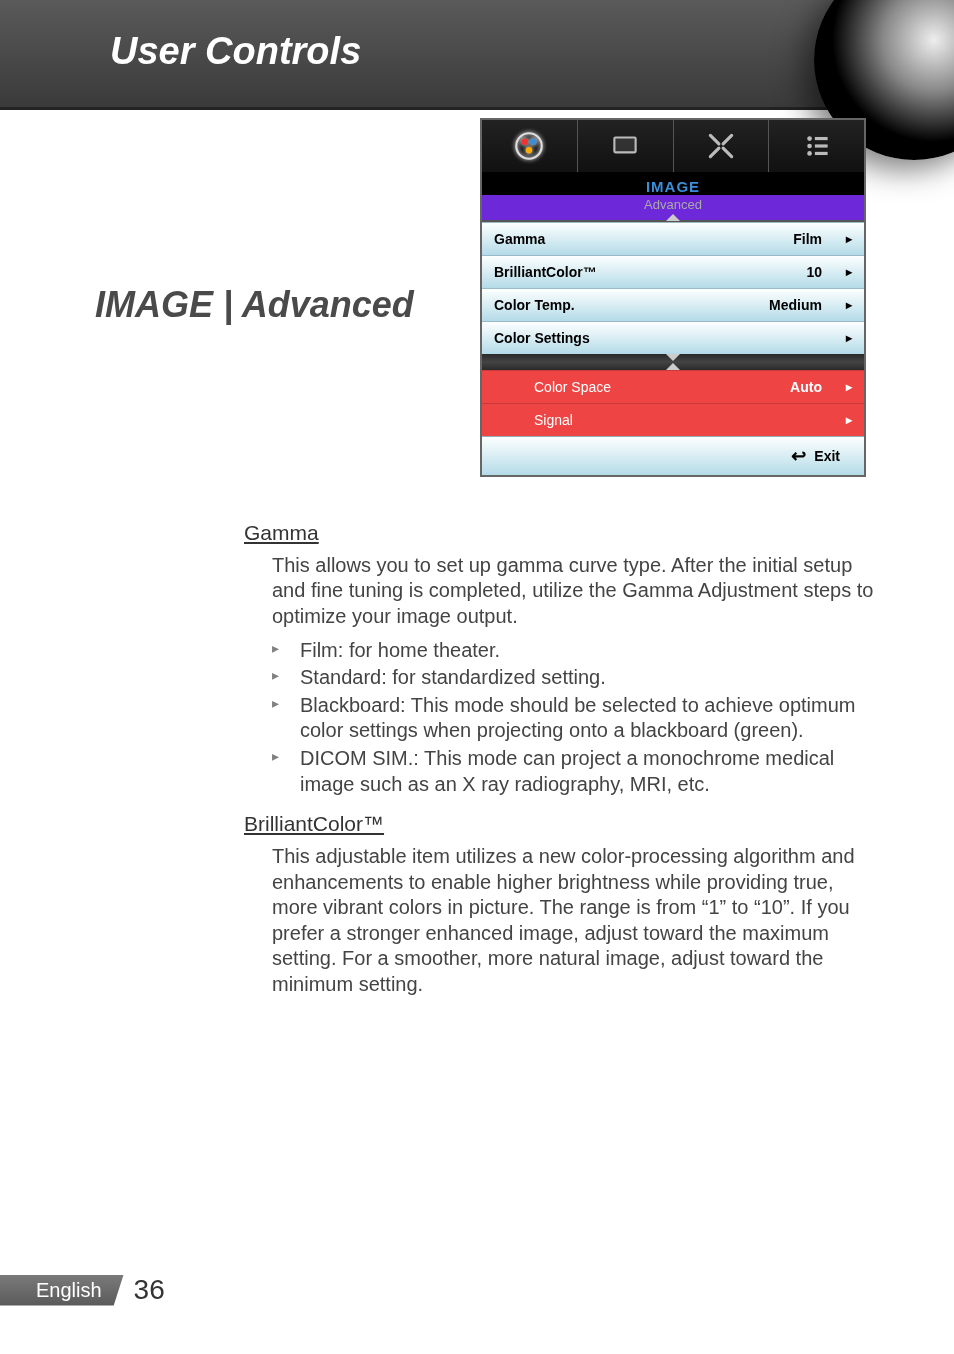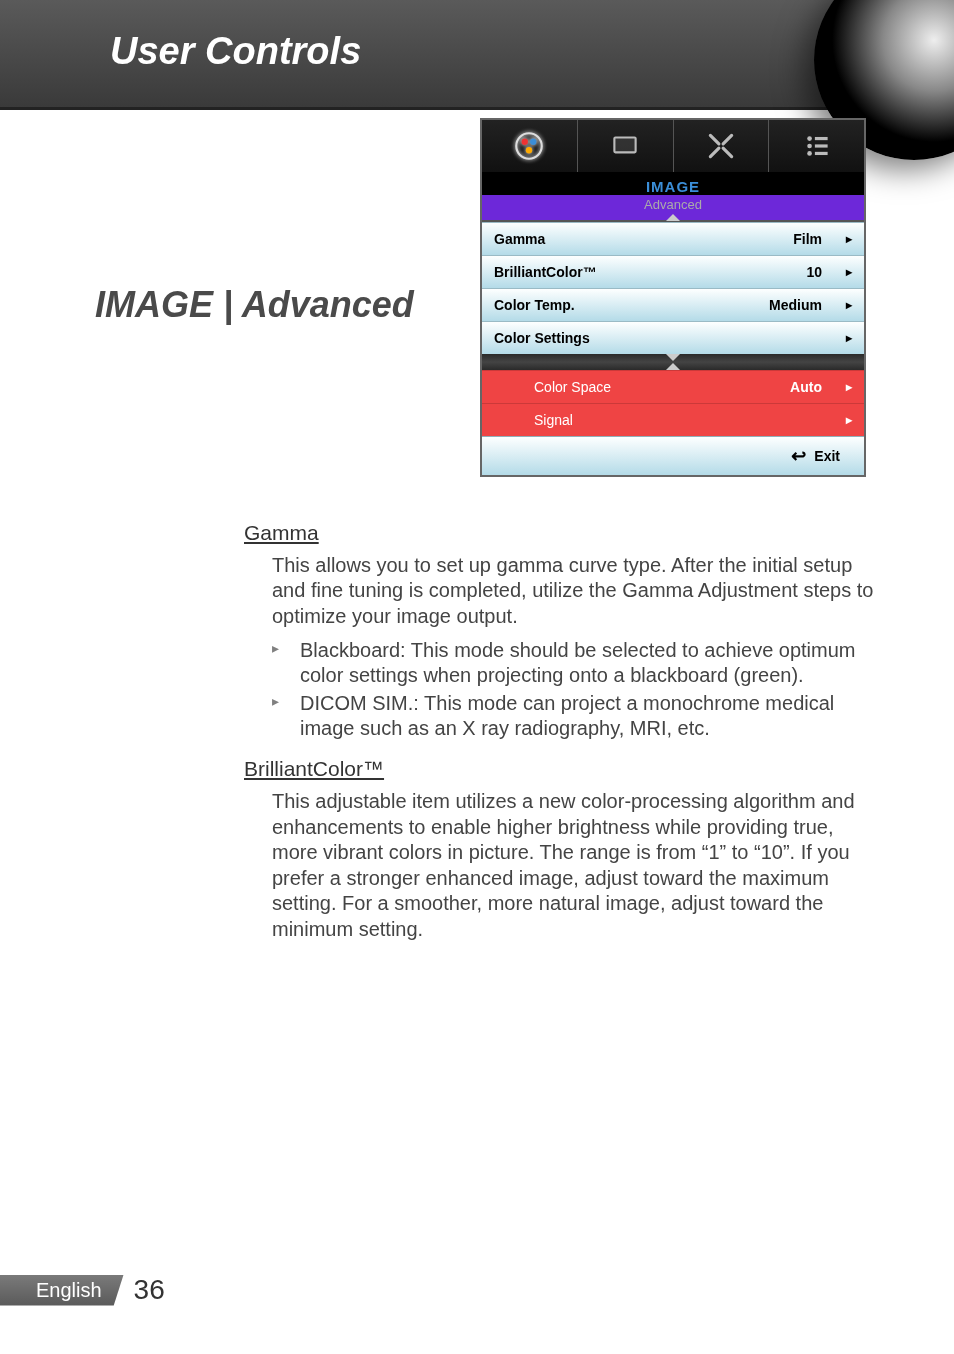--- a/index.html
+++ b/index.html
@@ -143,20 +143,22 @@
   <div class="osd-footer">
     <span class="back-arrow">↩</span>
     <span>Exit</span>
   </div>
 </div>
 
 <div class="content">
   <h3>Gamma</h3>
   <p class="intro">This allows you to set up gamma curve type. After the initial setup and fine tuning is completed, utilize the Gamma Adjustment steps to optimize your image output.</p>
   <ul>
+    <li>Film: for home theater.</li>
+    <li>Standard: for standardized setting.</li>
     <li>Blackboard: This mode should be selected to achieve optimum color settings when projecting onto a blackboard (green).</li>
     <li>DICOM SIM.: This mode can project a monochrome medical image such as an X ray radiography, MRI, etc.</li>
   </ul>
   <div class="block2">
     <h3>BrilliantColor™</h3>
     <p class="intro">This adjustable item utilizes a new color-processing algorithm and enhancements to enable higher brightness while providing true, more vibrant colors in picture. The range is from “1” to “10”. If you prefer a stronger enhanced image, adjust toward the maximum setting. For a smoother, more natural image, adjust toward the minimum setting.</p>
   </div>
 </div>
 
 <div class="footer">

